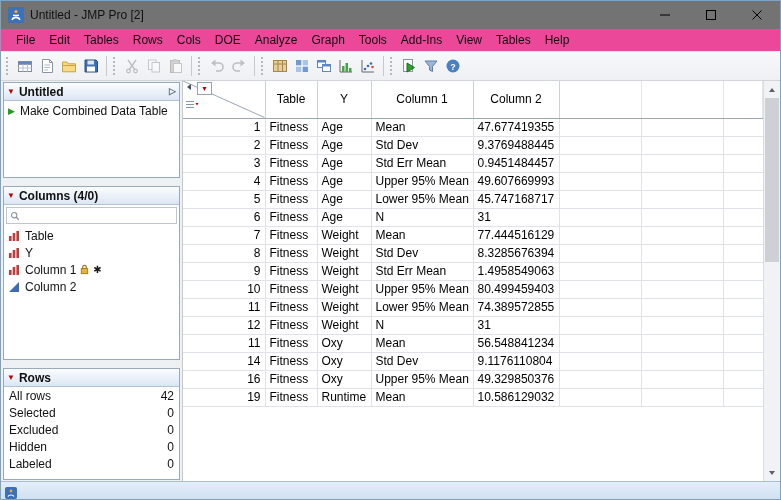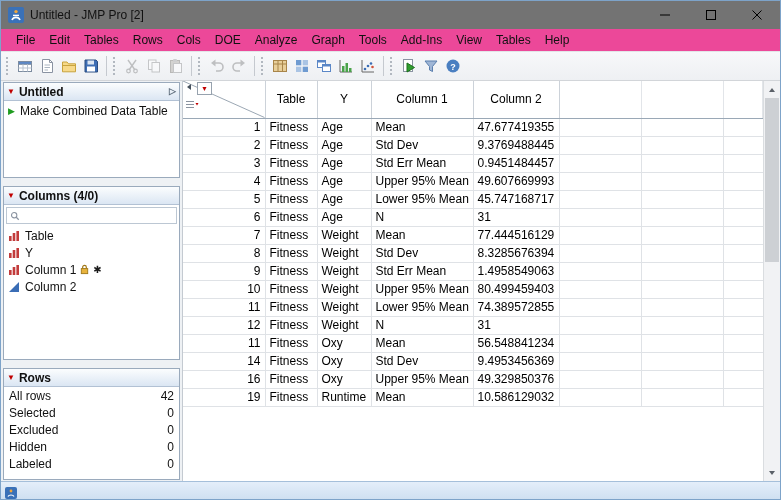--- a/index.html
+++ b/index.html
@@ -540,21 +540,21 @@
                 <td class="c4">56.548841234</td>
                 <td class="filler"></td>
                 <td class="filler"></td>
                 <td class="filler last"></td>
               </tr>
               <tr>
                 <td class="rownum">14</td>
                 <td class="c1">Fitness</td>
                 <td class="c2">Oxy</td>
                 <td class="c3">Std Dev</td>
-                <td class="c4">9.4953456369</td>
+                <td class="c4">9.1176110804</td>
                 <td class="filler"></td>
                 <td class="filler"></td>
                 <td class="filler last"></td>
               </tr>
               <tr>
                 <td class="rownum">16</td>
                 <td class="c1">Fitness</td>
                 <td class="c2">Oxy</td>
                 <td class="c3">Upper 95% Mean</td>
                 <td class="c4">49.329850376</td>

